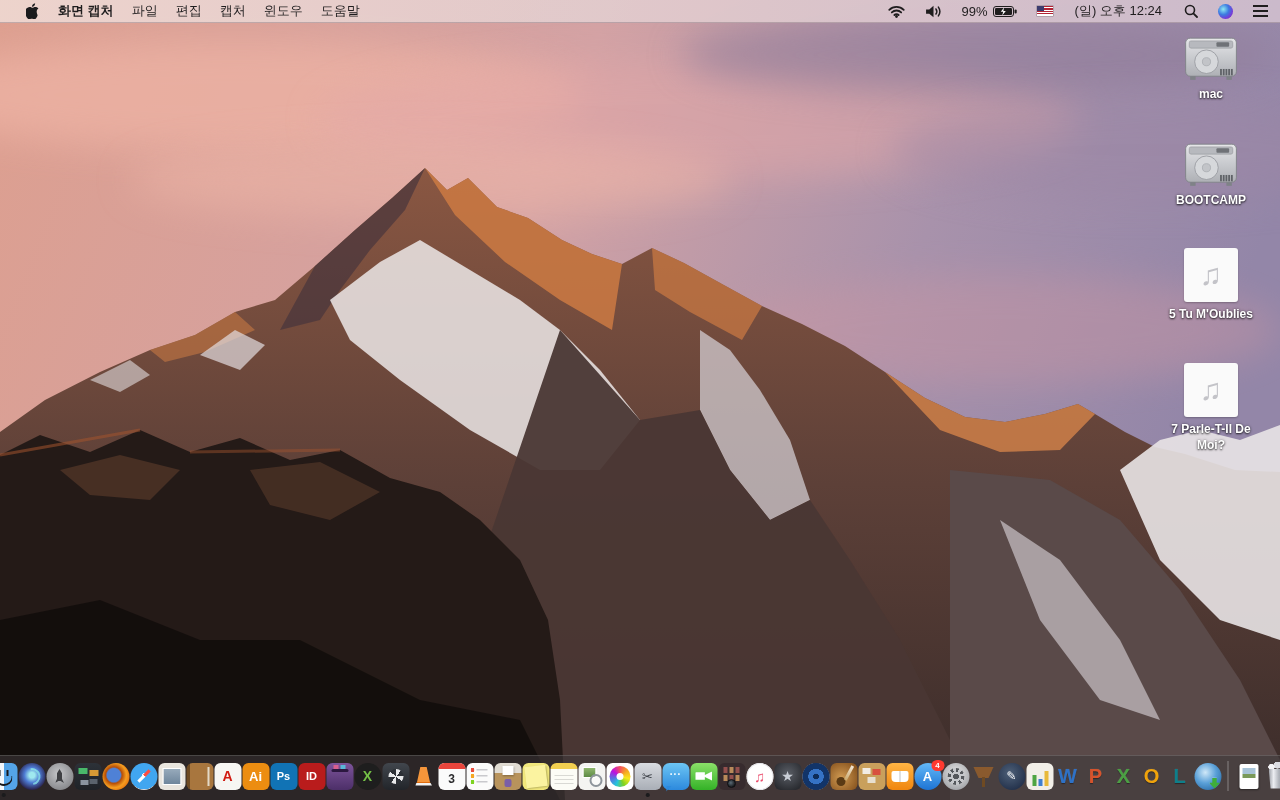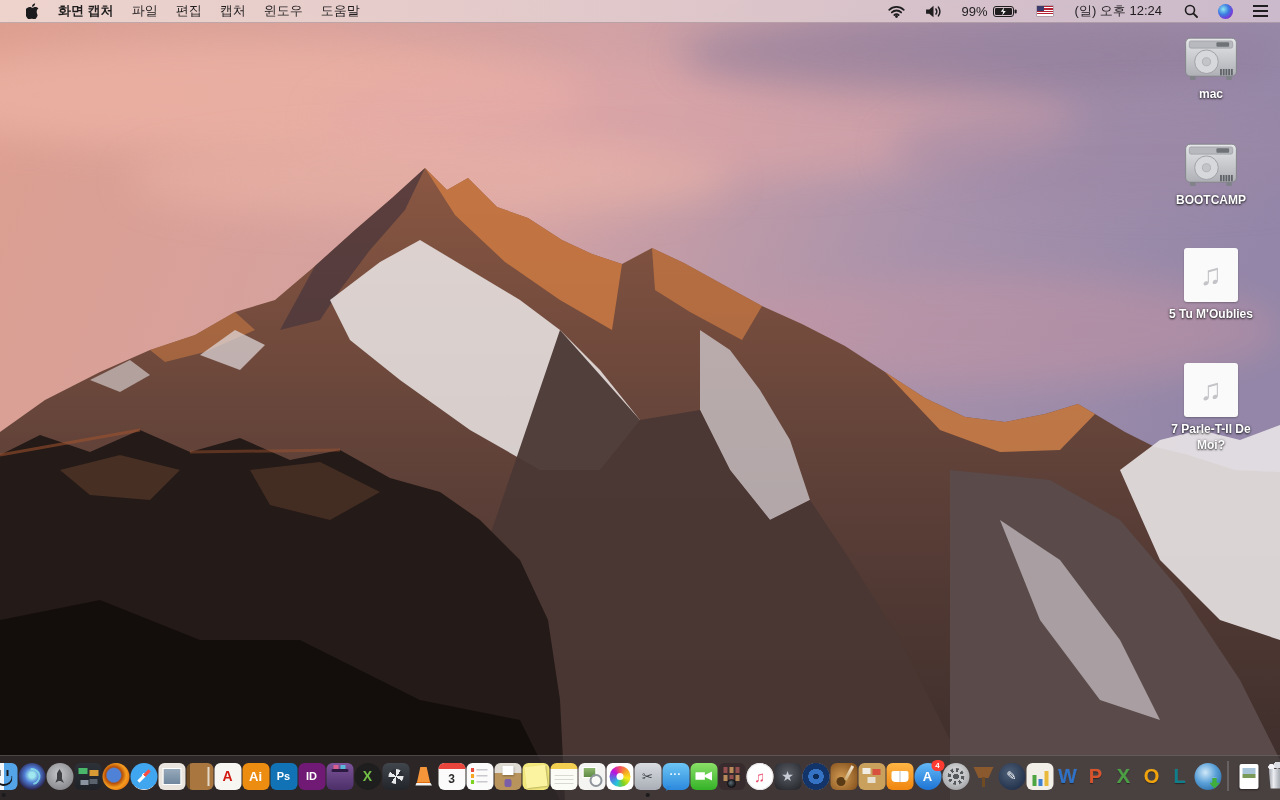--- a/index.html
+++ b/index.html
@@ -328,21 +328,21 @@
       <div class="dock-item k-contacts"></div>
       <div class="dock-item k-tile" style="background: rgb(247, 246, 243);">
         <span class="gl" style="color: rgb(209, 27, 18); font-size: 14px;">A</span>
       </div>
       <div class="dock-item k-tile" style="background: rgb(236, 141, 17);">
         <span class="gl" style="color: rgb(255, 255, 255); font-size: 13px;">Ai</span>
       </div>
       <div class="dock-item k-tile" style="background: rgb(17, 115, 181);">
         <span class="gl" style="color: rgb(255, 255, 255); font-size: 11px;">Ps</span>
       </div>
-      <div class="dock-item k-tile" style="background: #701a75;">
+      <div class="dock-item k-tile" style="background: #b91c1c;">
         <span class="gl" style="color: rgb(255, 255, 255); font-size: 11px;">ID</span>
       </div>
       <div class="dock-item k-toast"></div>
       <div class="dock-item k-tile" style="background: rgb(30, 30, 30); border-radius: 50%;">
         <span class="gl" style="color: rgb(116, 192, 70); font-size: 14px;">X</span>
       </div>
       <div class="dock-item k-fandrive"></div>
       <div class="dock-item k-vlc"></div>
       <div class="dock-item k-calendar">
         <span class="gl">3</span>

